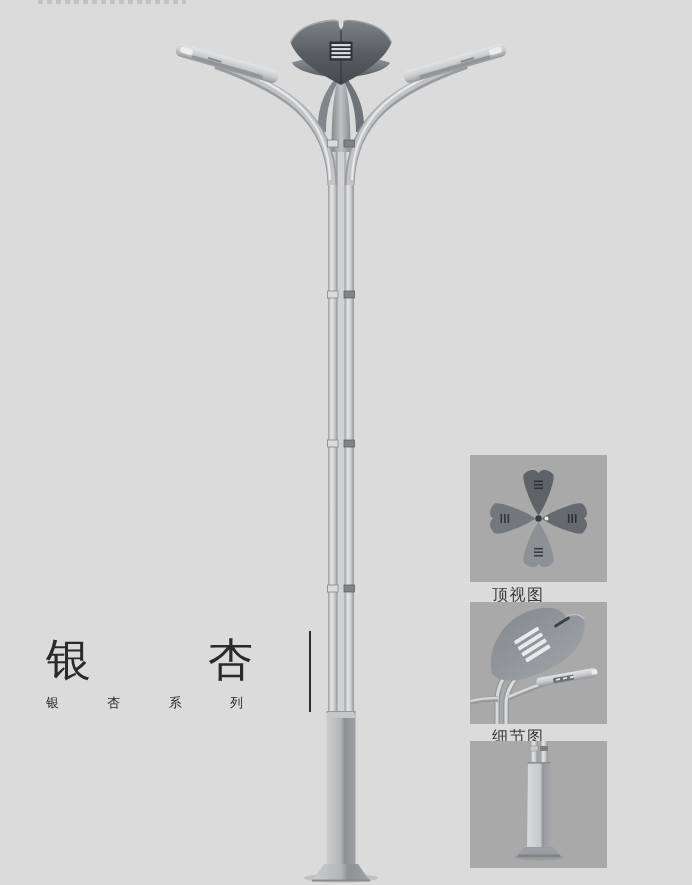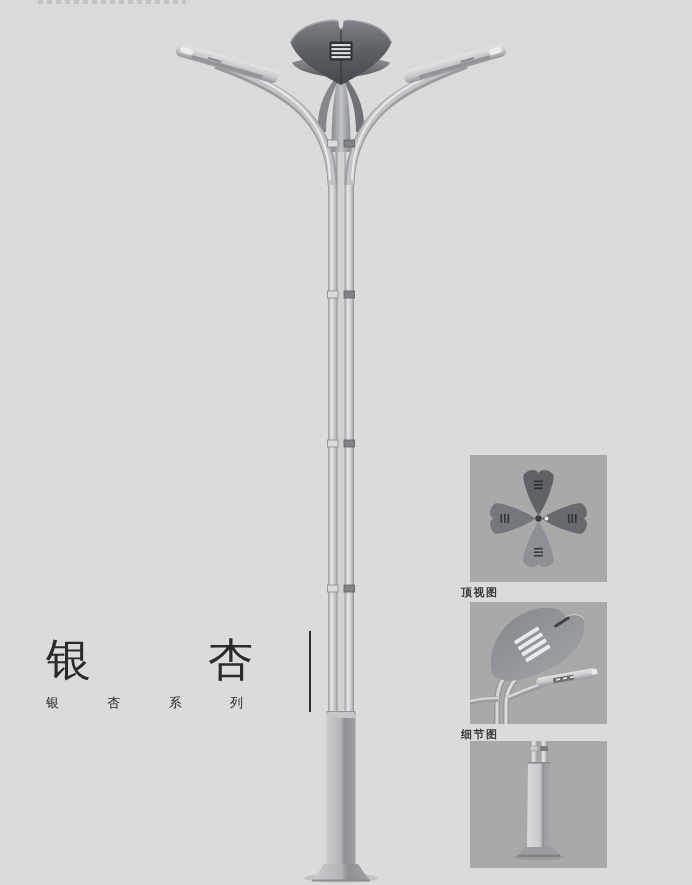--- a/index.html
+++ b/index.html
@@ -32,23 +32,22 @@
   .title-divider{
     position:absolute;left:263px;top:-5px;width:2px;height:81px;
     background:#2f2e2c;
   }
   
   .panel{
     position:absolute;left:470px;width:137px;background:#a9a9a9;
   }
   .panel svg{display:block;width:137px;}
   .panel-label{
-    position:absolute;left:461px;font-size:11px;color:#3a3a3a;
+    position:absolute;left:492px;font-size:16px;color:#3a3a3a;
     letter-spacing:1.5px;
-    font-weight:bold;
   }
   #panel-top-view{top:455px;height:127px;}
   #label-top-view{top:585px;}
   #panel-detail-view{top:602px;height:122px;}
   #label-detail-view{top:727px;}
   #panel-base-view{top:741px;height:127px;}
 </style>
 </head>
 <body>
 

